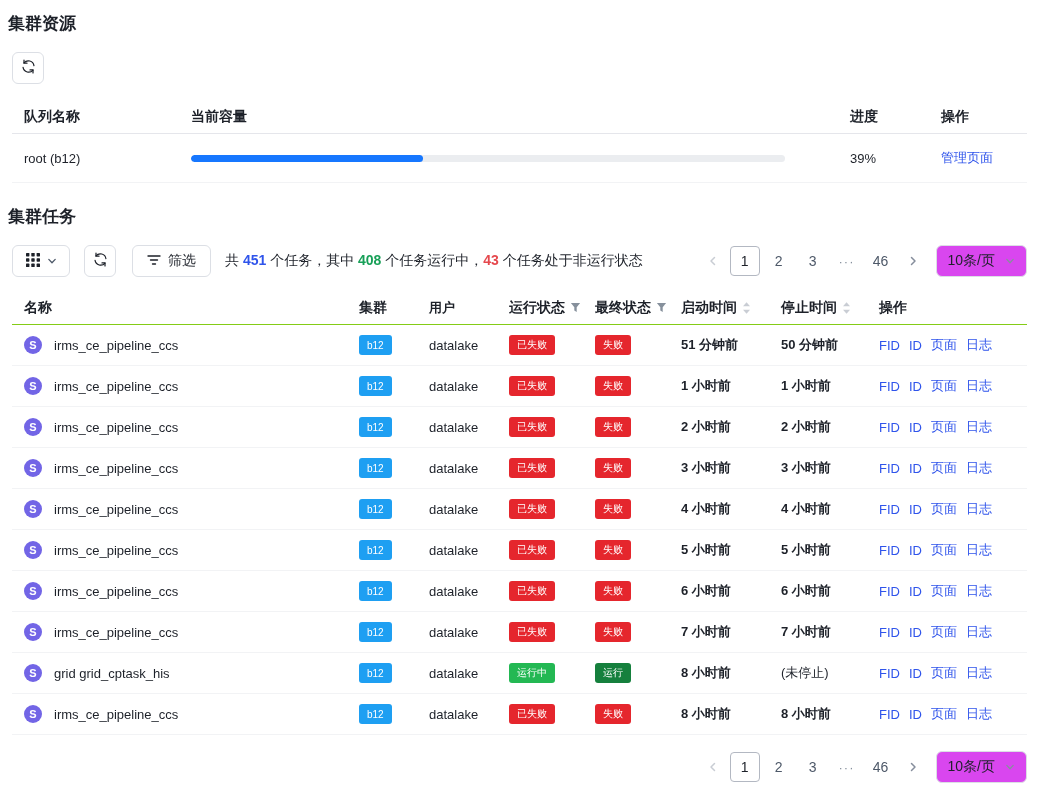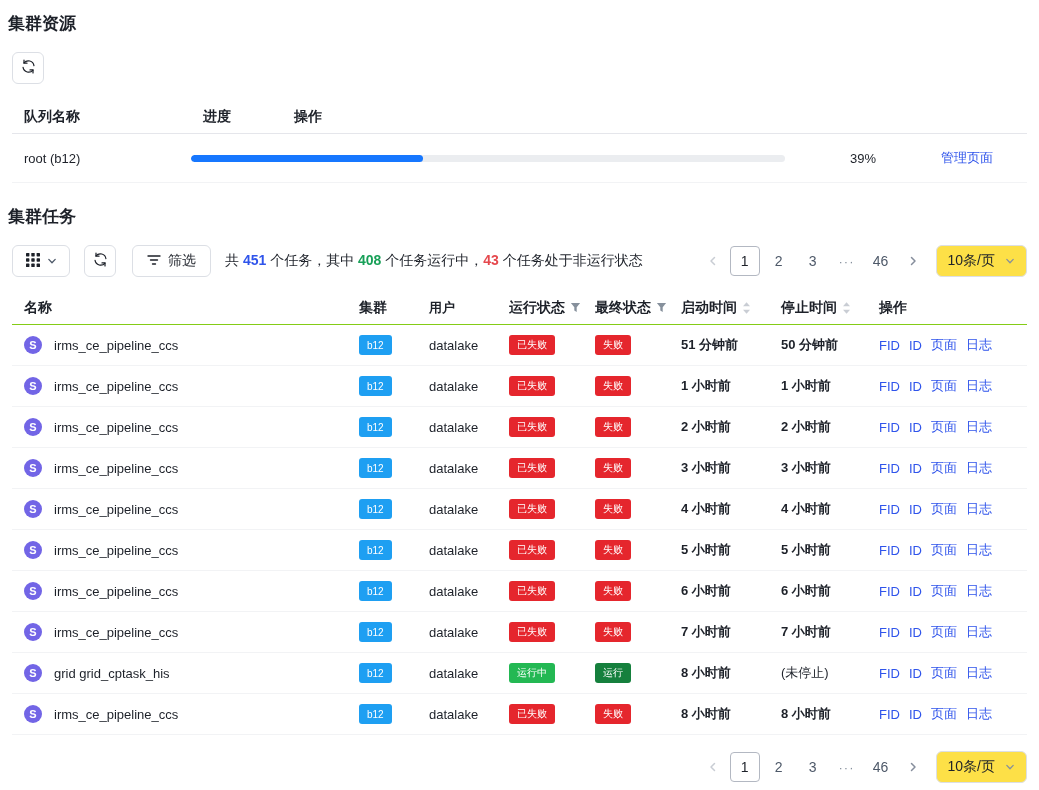--- a/index.html
+++ b/index.html
@@ -45,21 +45,21 @@
   .summary .num { font-weight:700; }
   .toolbar-right { margin-left:auto; display:flex; align-items:center; gap:10px; }
 
   .pagination { display:flex; align-items:center; gap:4px; }
   .page-arrow { width:26px; height:26px; display:inline-flex; align-items:center; justify-content:center; color:#868e9c; cursor:pointer; }
   .page-arrow.disabled { color:#c9cdd4; cursor:default; }
   .page-item { min-width:30px; height:30px; padding:0 4px; display:inline-flex; align-items:center; justify-content:center;
                color:#4e5969; font-size:14px; border-radius:4px; cursor:pointer; border:1px solid transparent; }
   .page-item.active { border-color:#b3b8c2; color:#1d2129; }
   .page-item.ellipsis { color:#86909c; letter-spacing:1px; font-size:13px; }
-  .page-size-select { height:32px; background:#fde047; border:1px solid #dcdfe5; border-radius:6px;
+  .page-size-select { height:32px; background:#d946ef; border:1px solid #dcdfe5; border-radius:6px;
                       padding:0 11px; display:inline-flex; align-items:center; gap:10px; cursor:pointer; font-size:14px; }
 
   
   .task-table { margin-top:14px; }
   .task-header, .task-row { display:flex; align-items:center; }
   .task-header { height:34px; border-bottom:1px solid #84cc16; }
   .task-row { height:41px; border-bottom:1px solid #f2f3f5; }
   .tcell { display:flex; align-items:center; }
   .tcell:not(.tcell-name) { padding-left:4px; }
   .tcell-name { flex:1; gap:12px; padding-left:12px; min-width:0; }
@@ -97,20 +97,21 @@
           <polyline points="3.2,1.2 3.2,4.4 6.4,4.4"></polyline>
           <path d="M2.2 9a6 6 0 0 0 10.6 2.8"></path>
           <polyline points="12.8,14.8 12.8,11.6 9.6,11.6"></polyline>
         </svg>
     </span>
   </button>
 
   <div class="res-table">
     <div class="res-header">
       <div class="rcell-queue th">队列名称</div>
+      <div class="rcell-capacity th">当前容量</div>
       <div class="rcell-progress th">进度</div>
       <div class="rcell-action th">操作</div>
     </div>
     <div id="res-rows">
   <div class="res-row">
     <div class="rcell-queue">root (b12)</div>
     <div class="rcell-capacity">
       <div class="progress-track">
               <div class="progress-fill" style="width: 39%;"></div>
             </div>

